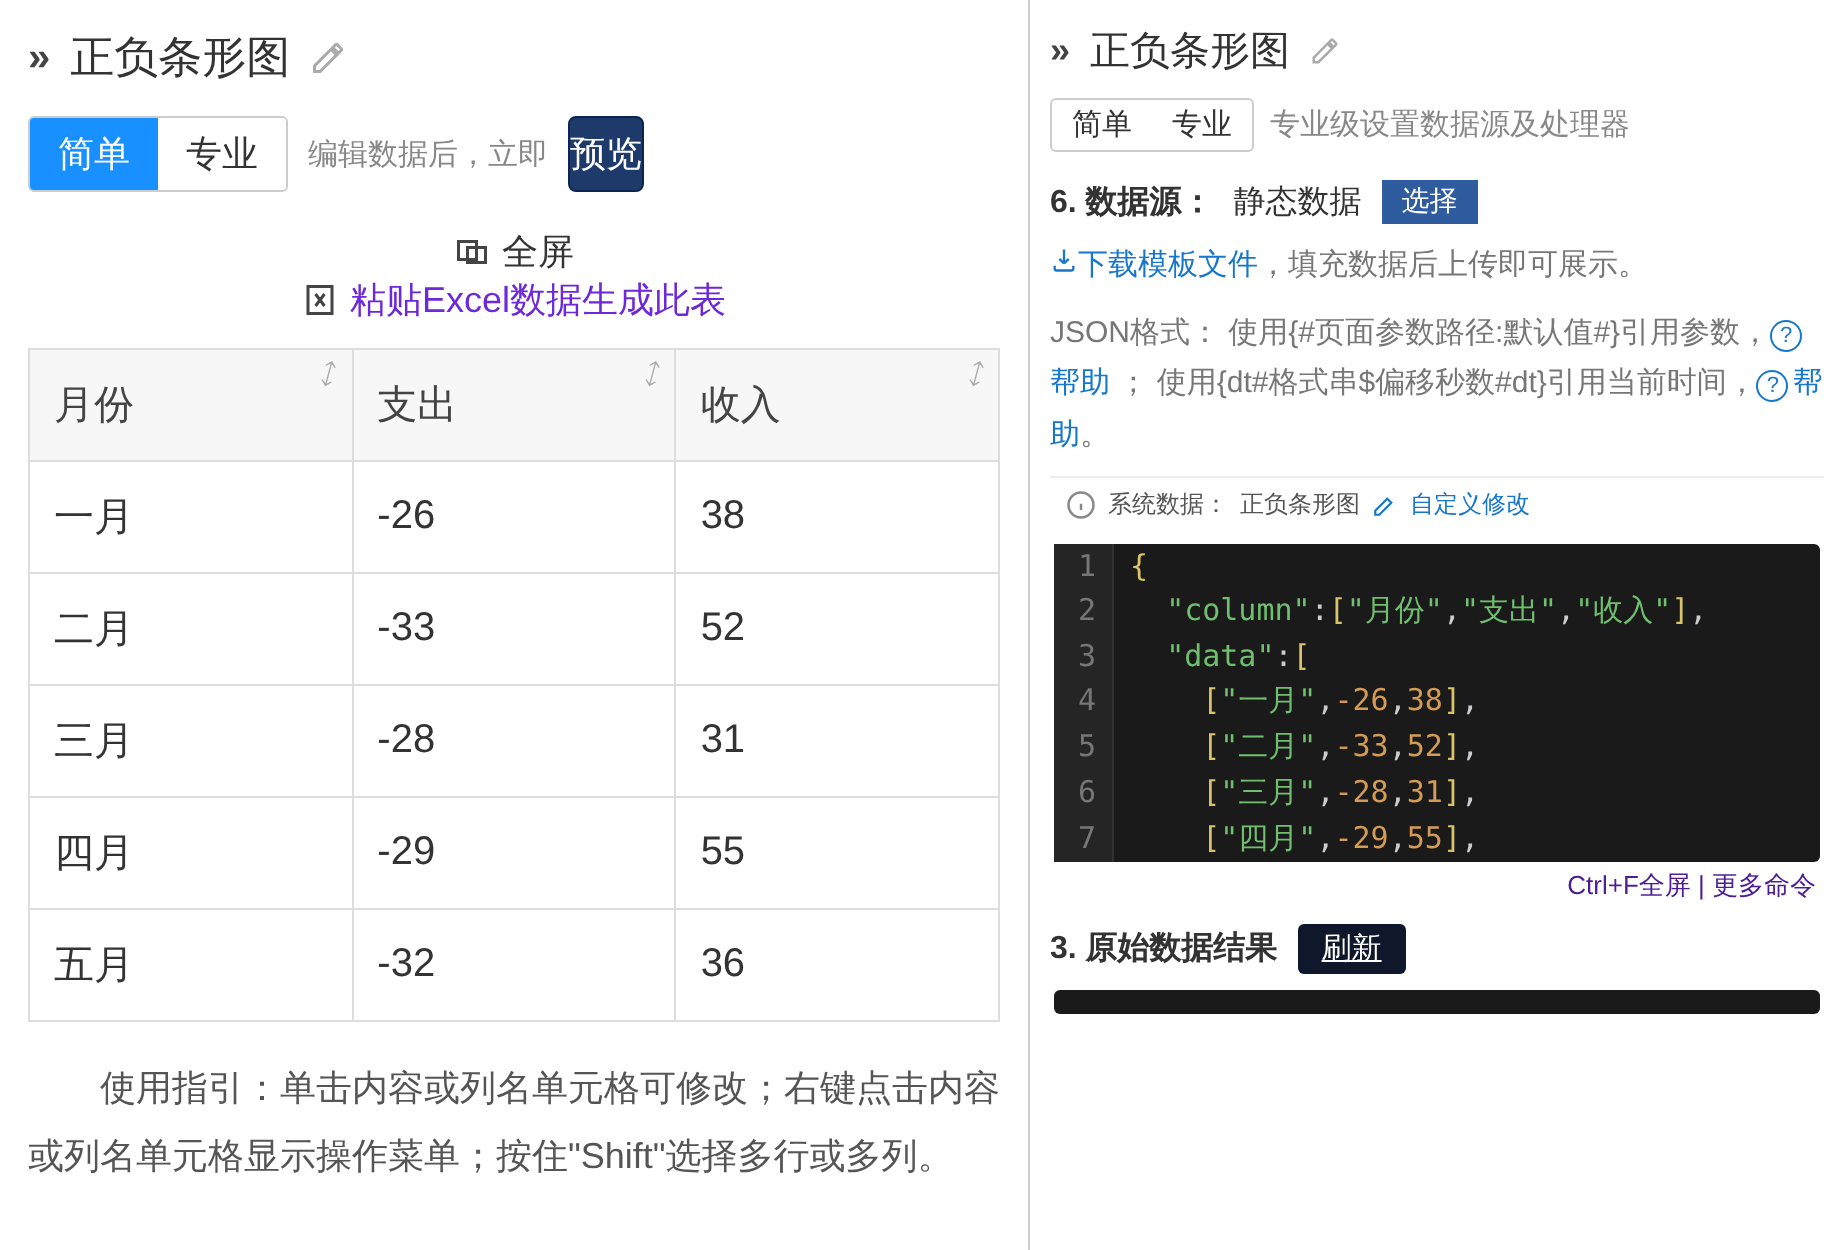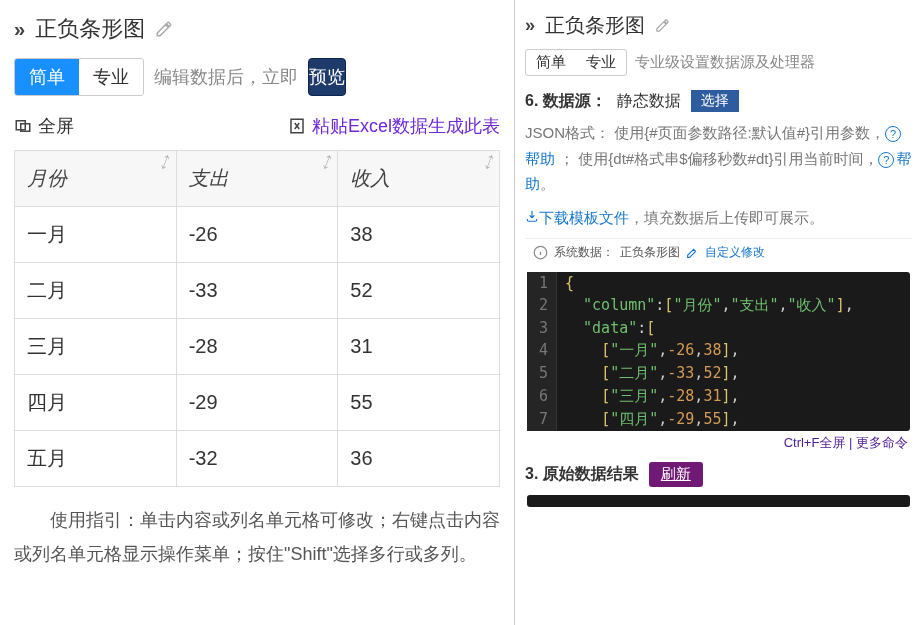--- a/index.html
+++ b/index.html
@@ -9,41 +9,41 @@
   .hdr { display: flex; align-items: center; gap: 10px; padding: 6px 0 14px 0; }
   .chev { font-size: 20px; color: #444; font-weight: bold; }
   .title { font-size: 22px; font-weight: 500; }
   .title-sm { font-size: 20px; font-weight: 500; }
   .edit-icon { width: 18px; height: 18px; }
   .row1 { display: flex; align-items: center; gap: 10px; margin-bottom: 18px; }
   .tabs { display: flex; border: 1px solid #ccc; border-radius: 3px; overflow: hidden; }
   .tab { padding: 6px 14px; font-size: 18px; font-weight: 500; cursor: pointer; }
   .tab.active-blue { background: #1890ff; color: #fff; }
   .tab.inactive { background: #fff; color: #333; }
-  .hint { color: #888; font-size: 18px; }
+  .hint { color: #888; font-size: 15px; }
   .btn-preview { background: #1e3a6b; color: #fff; padding: 6px 0; border-radius: 4px; font-size: 18px; font-weight: 500; cursor: pointer; border: 1px solid #0d2550; }
-  .row2 { display: flex; justify-content: space-between; align-items: center; margin-bottom: 12px; }
+  .row2 { display: flex; justify-content: space-between; align-items: center; margin-bottom: 12px; flex-direction: column; }
   .fs-link { display: flex; align-items: center; gap: 6px; font-size: 18px; color: #333; }
   .paste-link { display: flex; align-items: center; gap: 6px; font-size: 18px; color: #6d28d9; }
   table { width: 100%; border-collapse: collapse; }
   th, td { border: 1px solid #ddd; padding: 14px 12px; text-align: left; font-size: 20px; }
-  thead { background: #f7f7f7; font-style: italic; }
+  thead { background: #f7f7f7; }
   th { position: relative; font-weight: normal; color: #444; }
   .sort-icon { position: absolute; top: 4px; right: 6px; color: #aaa; font-size: 13px; transform: rotate(-30deg); }
   .guide { margin-top: 16px; font-size: 18px; color: #555; line-height: 1.9; text-indent: 2em; }
   
   .tabs-sm { display: flex; border: 1px solid #ccc; border-radius: 3px; overflow: hidden; margin-right: 8px; }
   .tab-sm { padding: 3px 10px; font-size: 15px; cursor: pointer; }
   .row-r0 { display: flex; align-items: center; margin-bottom: 14px; }
   .r-hint { color: #888; font-size: 15px; }
   .sec { display: flex; align-items: center; gap: 10px; margin-bottom: 8px; font-size: 16px; flex-wrap: wrap; }
   .sec b { font-weight: 700; font-size: 16px; }
   .chk { width: 18px; height: 18px; border: 1px solid #bbb; border-radius: 3px; display: inline-block; background: #fff; }
   .btn-sm { background: #2e5c9e; color: #fff; padding: 2px 10px; border-radius: 0; font-size: 14px; cursor: pointer; }
-  .btn-sm2 { background: #701a75; color: #fff; padding: 3px 12px; border-radius: 3px; font-size: 15px; cursor: pointer; text-decoration: underline; }
+  .btn-sm2 { background: #0f172a; color: #fff; padding: 3px 12px; border-radius: 3px; font-size: 15px; cursor: pointer; text-decoration: underline; }
   .link { color: #1677cc; cursor: pointer; }
   .r-para { font-size: 15px; color: #777; line-height: 1.7; margin-bottom: 8px; }
   .help-ic { display: inline-flex; align-items: center; justify-content: center; width: 16px; height: 16px; border: 1.3px solid #1677cc; border-radius: 50%; color: #1677cc; font-size: 11px; margin-right: 2px; }
   .sys-row { display: flex; align-items: center; gap: 6px; font-size: 12px; color: #555; margin: 4px 0 6px 0; padding: 5px 8px; border-top: 1px solid #eee; }
   .code-box { background: #1a1a1a; border-radius: 3px; font-family: Consolas, monospace; font-size: 15px; margin: 0 2px; }
   .code-line { display: flex; }
   .gutter { width: 30px; text-align: right; padding: 2px 8px 2px 0; color: #777; background: #252525; user-select: none; border-right: 1px solid #333; }
   .code { padding: 2px 8px; color: #ccc; white-space: pre; }
   .s-y { color: #d8c36a; }
   .s-g { color: #6fbf6f; }
@@ -142,29 +142,29 @@
   </div>
 
 
   <div class="sec">
     <b>6. 数据源：</b>
     <span>静态数据</span>
     <span class="btn-sm">选择</span>
   </div>
 
   <div class="r-para">
-    <span>JSON格式：  使用{#页面参数路径:默认值#}引用参数，</span><span class="help-ic">?</span><span class="link">帮助</span>
-    <span>；  使用{dt#格式串$偏移秒数#dt}引用当前时间，</span><span class="help-ic">?</span><span class="link">帮助</span><span>。</span>
-  </div>
-
-  <div class="r-para">
     <span class="link">
       <svg class="dl-ic" width="14" height="14" viewBox="0 0 24 24" fill="none" stroke="#1677cc" stroke-width="2">
           <path d="M12 3v12m0 0l-4-4m4 4l4-4M4 17v2a2 2 0 002 2h12a2 2 0 002-2v-2"></path>
         </svg><span>下载模板文件</span></span><span>，填充数据后上传即可展示。</span>
+  </div>
+
+  <div class="r-para">
+    <span>JSON格式：  使用{#页面参数路径:默认值#}引用参数，</span><span class="help-ic">?</span><span class="link">帮助</span>
+    <span>；  使用{dt#格式串$偏移秒数#dt}引用当前时间，</span><span class="help-ic">?</span><span class="link">帮助</span><span>。</span>
   </div>
 
   <div class="sys-row">
     <svg width="15" height="15" viewBox="0 0 24 24" fill="none" stroke="#888" stroke-width="2">
         <circle cx="12" cy="12" r="10"></circle>
         <line x1="12" y1="8" x2="12" y2="8"></line>
         <line x1="12" y1="11" x2="12" y2="16"></line>
       </svg>
     <span>系统数据：</span>
     <span>正负条形图</span>

